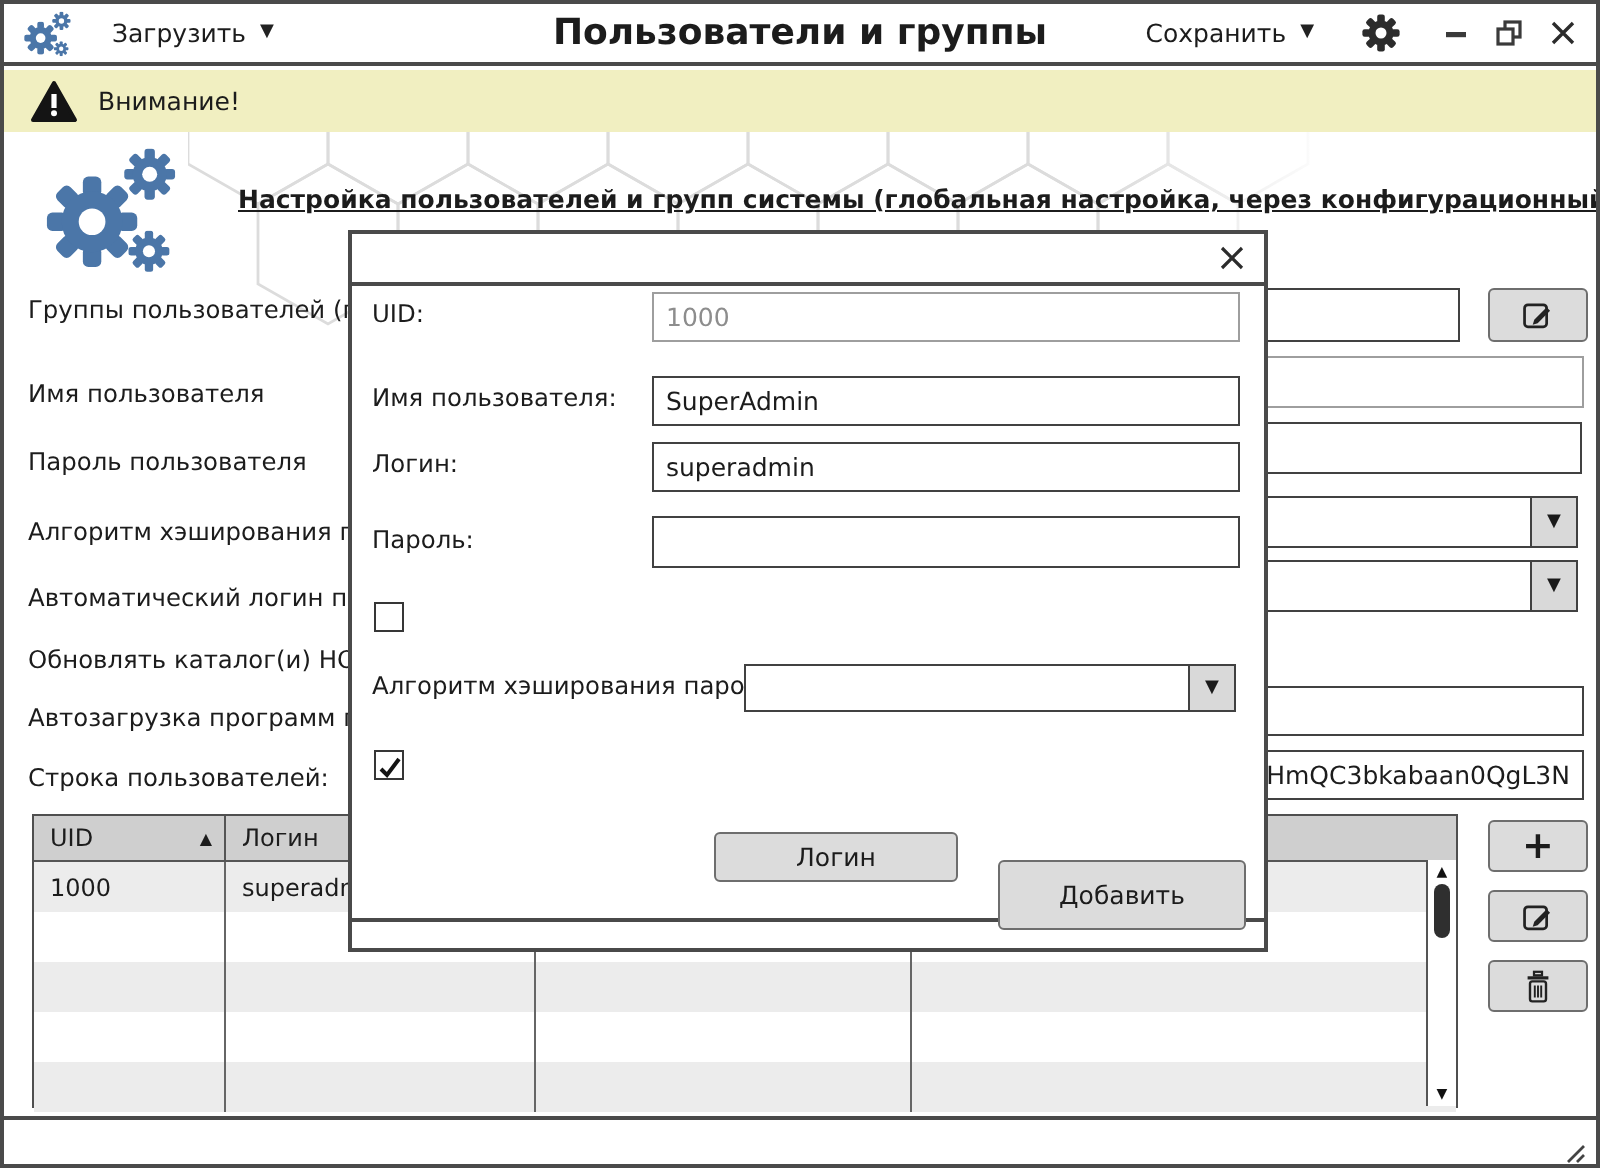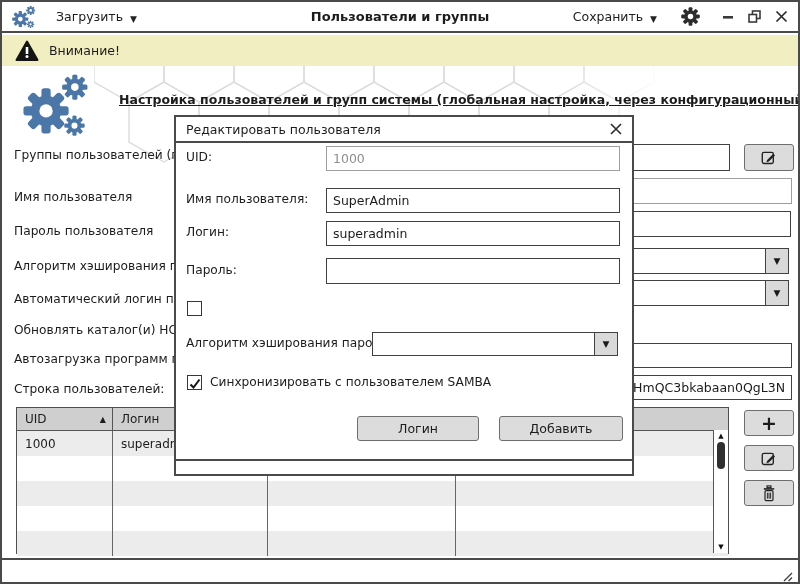--- a/index.html
+++ b/index.html
@@ -1,22 +1,22 @@
 <!DOCTYPE html>
 <html><head>
 <meta charset="utf-8">
 <style>
   html,body{margin:0;padding:0;background:#fff;}
   body{font-family:"DejaVu Sans",sans-serif;color:#1c1c1c;}
   .window{position:relative;width:800px;height:584px;background:#fff;border:2px solid #4a4a4a;box-sizing:border-box;overflow:hidden;}
   .abs{position:absolute;}
   
   .hdr{position:absolute;left:0;top:0;width:796px;height:31px;border-bottom:2px solid #4a4a4a;display:flex;align-items:center;padding:0 10px;box-sizing:border-box;background:#fff;z-index:20;}
-  .hdr .ttl{position:absolute;left:50%;transform:translateX(-50%);font-weight:bold;font-size:13px;white-space:nowrap;}
-  .menu-btn{display:flex;align-items:flex-end;gap:7px;font-size:12.5px;cursor:default;}
+  .hdr .ttl{position:absolute;left:50%;transform:translateX(-50%);font-weight:bold;font-size:18px;white-space:nowrap;}
+  .menu-btn{display:flex;align-items:center;gap:7px;font-size:12.5px;cursor:default;}
   .tri{font-size:9px;line-height:1;color:#222;}
   .winctl{display:flex;align-items:center;gap:14px;margin-left:22px;}
   
   .warn{position:absolute;left:0;top:33px;width:796px;height:31px;background:#f1efc1;display:flex;align-items:center;padding-left:13px;gap:10px;box-sizing:border-box;z-index:5;}
   .warn span{font-size:12.5px;}
   
   .lbl{position:absolute;font-size:12.2px;white-space:nowrap;z-index:2;}
   .heading{position:absolute;left:117px;top:90px;font-size:12.5px;font-weight:bold;text-decoration:underline;white-space:nowrap;z-index:2;}
   .inp{position:absolute;border:1.5px solid #414141;background:#fff;font-family:"DejaVu Sans",sans-serif;font-size:12.5px;padding:0 6px;color:#1c1c1c;box-sizing:border-box;z-index:2;outline:none;}
   .inp.dis{border-color:#9e9e9e;color:#8d8d8d;}
@@ -241,21 +241,20 @@
     <svg width="16" height="17" viewBox="0 0 20 21">
       <rect x="7.5" y="1" width="5" height="2.2" fill="none" stroke="#222" stroke-width="1.4"></rect>
       <rect x="3.5" y="3.8" width="13" height="2" fill="#222"></rect>
       <rect x="5" y="7" width="10" height="12.5" rx="1.5" fill="none" stroke="#222" stroke-width="1.5"></rect>
       <path d="M8 9.5 V17 M10 9.5 V17 M12 9.5 V17" stroke="#222" stroke-width="1.2"></path>
     </svg>
   </div>
 
   <div class="dlg">
     <div class="dlg-title">
-      <span>Редактировать пользователя</span>
       <span class="dlg-close">
         <svg width="12" height="12" viewBox="0 0 12 12">
             <path d="M1 1 L11 11 M11 1 L1 11" stroke="#2c2c2c" stroke-width="1.6"></path>
           </svg>
       </span>
     </div>
     <div class="dlg-body">
       <div class="lbl" style="left:10px;top:7px">UID:</div>
       <input class="inp dis" style="left: 150px; top: 3px; width: 294px; height: 25px;" disabled="" value="1000">
       <div class="lbl" style="left:10px;top:49px">Имя пользователя:</div>
@@ -270,26 +269,25 @@
       <div class="lbl" style="left:10px;top:193px">Алгоритм хэширования пароля:</div>
       <div class="dd" style="left:196px;top:189px;width:246px;height:24px">
         <span class="dd-arrow">▼</span>
       </div>
 
       <div class="cb" style="left:11px;top:232px">
         <svg width="14" height="14" viewBox="0 0 14 14">
             <path d="M2.5 7.5 L5.5 10.5 L11.5 2.5" fill="none" stroke="#141414" stroke-width="2"></path>
           </svg>
       </div>
-      <div class="lbl" style="left:34px;top:232px">Синхронизировать с пользователем SAMBA</div>
 
       <div class="btn" style="left:181px;top:273px;width:122px;height:25px">
           <span>Логин</span>
         </div>
-      <div class="btn" style="left:323px;top:273px;width:124px;height:25px">
+      <div class="btn" style="left:323px;top:287px;width:124px;height:35px">
           <span>Добавить</span>
         </div>
     </div>
   </div>
 
   <div class="statusbar">
     <svg class="grip" width="12" height="12" viewBox="0 0 12 12">
       <path d="M3 11 L11 3 M7.5 11 L11 7.5" stroke="#444" stroke-width="1.4"></path>
     </svg>
   </div>

